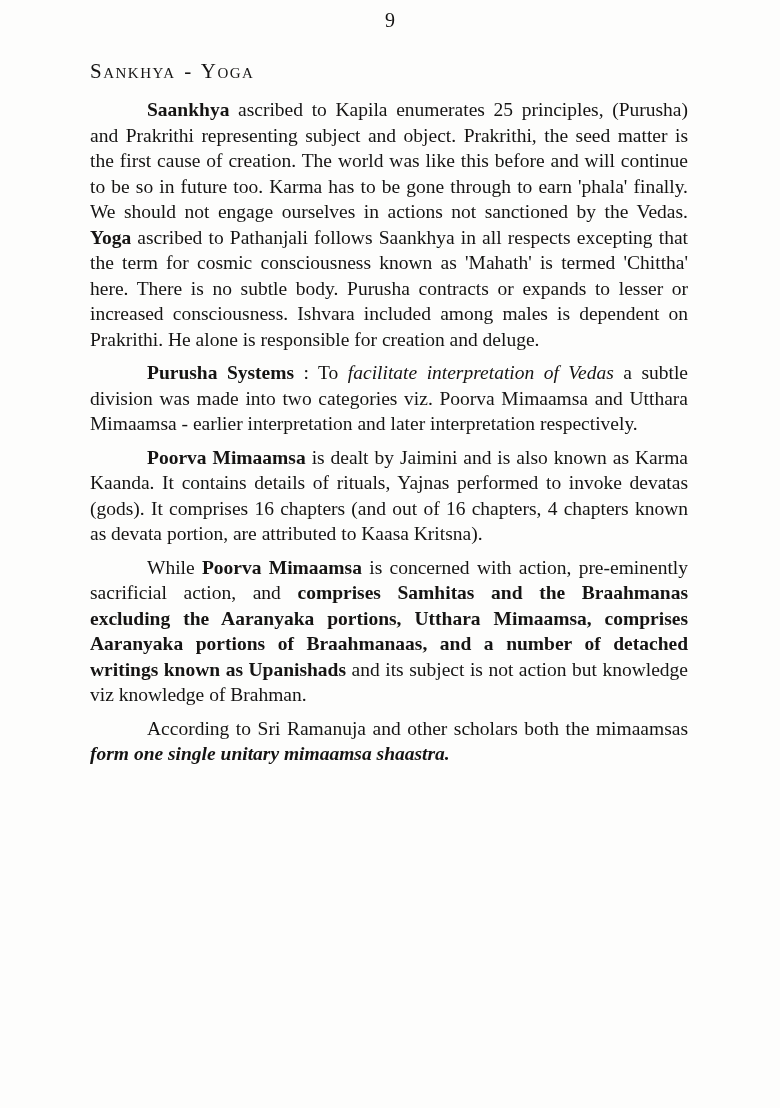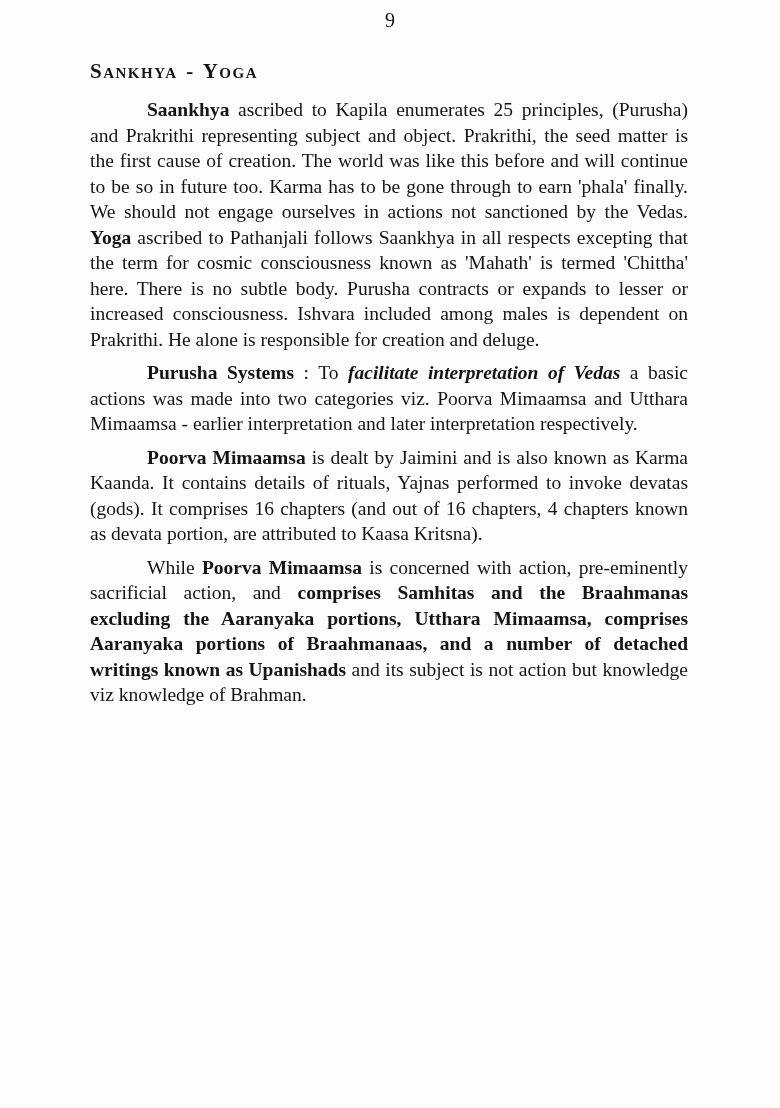--- a/index.html
+++ b/index.html
@@ -26,44 +26,44 @@
     
     margin-left: -2px;
   }
   .heading {
     font-variant: small-caps;
     font-size: 21px;
     line-height: 25px;
     letter-spacing: 1.5px;
     word-spacing: 2px;
     margin-bottom: 13px;
-    font-weight: bold;
   }
   .body-text p {
     margin: 0 4px 8px 0;
     font-size: 19.5px;
     line-height: 25.5px;
     text-align: justify;
     text-indent: 57px;
   }
   .body-text p:last-child {
     margin-bottom: 0;
   }
   .b  { font-weight: bold; }
-  .i  { font-style: italic; font-weight: bold; }
+  .i  { font-style: italic; }
 </style>
 </head>
 <body>
 
 <div class="page">
 
   <div class="page-number">9</div>
 
   <div class="heading">Sankhya - Yoga</div>
 
   <div class="body-text">
     <p><span class="b">Saankhya</span><span> ascribed to Kapila enumerates 25 principles, (Purusha) and Prakrithi representing subject and object. Prakrithi, the seed matter is the first cause of creation. The world was like this before and will continue to be so in future too. Karma has to be gone through to earn 'phala' finally. We should not engage ourselves in actions not sanctioned by the Vedas. </span><span class="b">Yoga</span><span> ascribed to Pathanjali follows Saankhya in all respects excepting that the term for cosmic consciousness known as 'Mahath' is termed 'Chittha' here. There is no subtle body. Purusha contracts or expands to lesser or increased consciousness. Ishvara included among males is dependent on Prakrithi. He alone is responsible for creation and deluge.</span></p>
-    <p><span class="b">Purusha Systems</span><span> : To </span><span class="i">facilitate interpretation of Vedas</span><span> a basic actions was made into two categories viz. Poorva Mimaamsa and Utthara Mimaamsa - earlier interpretation and later interpretation respectively.</span></p>
+    <p><span class="b">Purusha Systems</span><span> : To </span><span class="i">facilitate interpretation of Vedas</span><span> a subtle division was made into two categories viz. Poorva Mimaamsa and Utthara Mimaamsa - earlier interpretation and later interpretation respectively.</span></p>
     <p><span class="b">Poorva Mimaamsa</span><span> is dealt by Jaimini and is also known as Karma Kaanda. It contains details of rituals, Yajnas performed to invoke devatas (gods). It comprises 16 chapters (and out of 16 chapters, 4 chapters known as devata portion, are attributed to Kaasa Kritsna).</span></p>
     <p><span>While </span><span class="b">Poorva Mimaamsa</span><span> is concerned with action, pre-eminently sacrificial action, and </span><span class="b">comprises Samhitas and the Braahmanas excluding the Aaranyaka portions, Utthara Mimaamsa, comprises Aaranyaka portions of Braahmanaas, and a number of detached writings known as Upanishads</span><span> and its subject is not action but knowledge viz knowledge of Brahman.</span></p>
+    <p><span>According to Sri Ramanuja and other scholars both the mimaamsas </span><span class="b i">form one single unitary mimaamsa shaastra.</span></p>
   </div>
 
 </div>
 
 </body></html>

